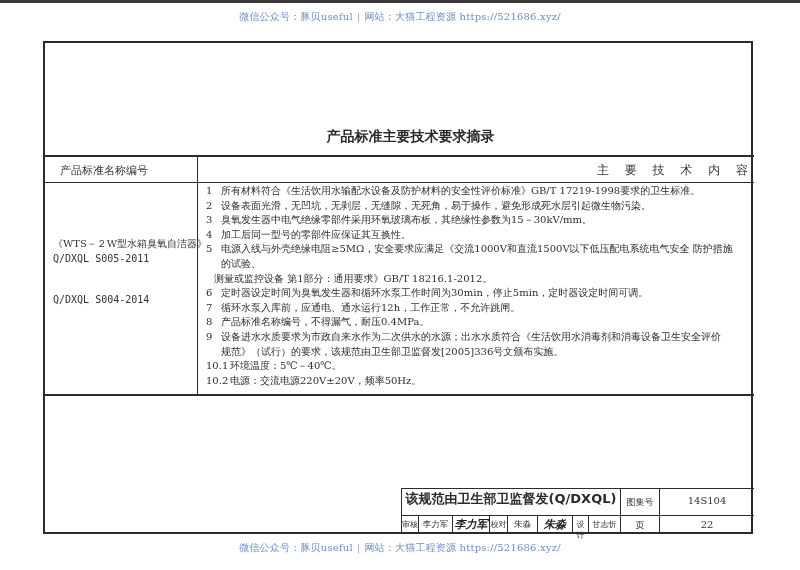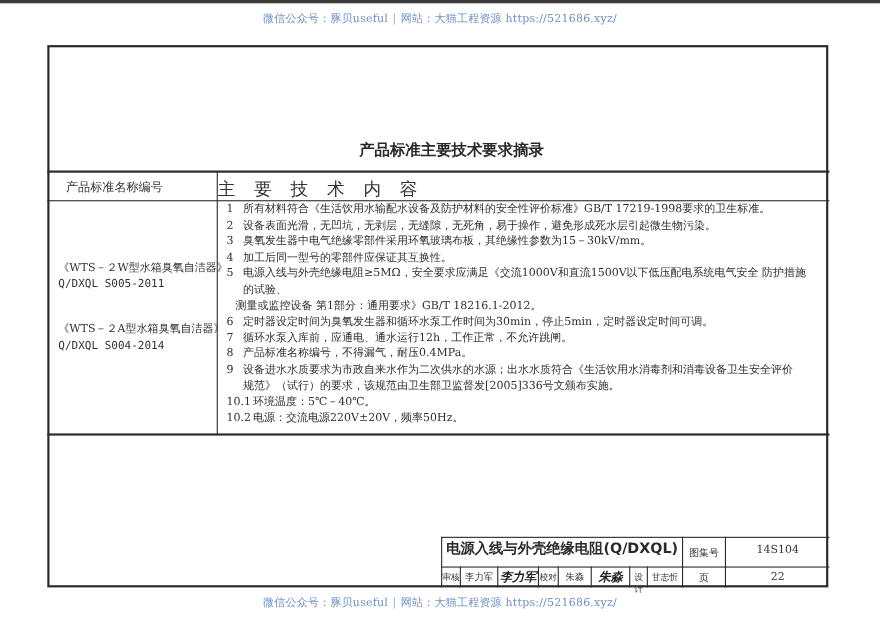--- a/index.html
+++ b/index.html
@@ -30,22 +30,22 @@
     font-family: "DejaVu Sans", "Liberation Sans", sans-serif;
     margin-left: 12px;
   }
   .hline { position: absolute; background: #2b2b2b; }
   .vline { position: absolute; background: #2b2b2b; }
 
   .col-head-left {
     position: absolute; left: 60px; top: 163px; font-size: 11px; color: #333;
   }
   .col-head-right {
-    position: absolute; left: 198px; width: 556px; top: 162px; text-align: left;
-    font-size: 16px; letter-spacing: 6px; color: #333;
+    position: absolute; left: 198px; width: 556px; top: 162px; text-align: right;
+    font-size: 12px; letter-spacing: 6px; color: #333;
   }
 
   .product {
     position: absolute; left: 53px; font-size: 10px; line-height: 15px; color: #333;
   }
   .product .code { font-family: "DejaVu Sans Mono", "Liberation Mono", monospace; font-size: 10px; }
 
   .content {
     position: absolute; left: 206px; top: 184px; width: 545px;
     font-size: 10px; line-height: 14.6px; color: #2e2e2e;
@@ -81,21 +81,20 @@
 <div class="vline" style="left:197px; top:156px; width:1px; height:239px;"></div>
 
 <div class="col-head-left">产品标准名称编号</div>
 <div class="col-head-right">主 要 技 术 内 容</div>
 
 <div class="product" style="top:236px;">
   <div>《WTS－２W型水箱臭氧自洁器》</div>
   <div class="code">Q/DXQL S005-2011</div>
 </div>
 <div class="product" style="top:292px;">
-  <div>《WTS－２A型水箱臭氧自洁器》</div>
   <div class="code">Q/DXQL S004-2014</div>
 </div>
 
 <div class="content">
   <div class="row"><span class="num">1</span><span>所有材料符合《生活饮用水输配水设备及防护材料的安全性评价标准》GB/T 17219-1998要求的卫生标准。</span></div>
   <div class="row"><span class="num">2</span><span>设备表面光滑，无凹坑，无剥层，无缝隙，无死角，易于操作，避免形成死水层引起微生物污染。</span></div>
   <div class="row"><span class="num">3</span><span>臭氧发生器中电气绝缘零部件采用环氧玻璃布板，其绝缘性参数为15－30kV/mm。</span></div>
   <div class="row"><span class="num">4</span><span>加工后同一型号的零部件应保证其互换性。</span></div>
   <div class="row"><span class="num">5</span><span>电源入线与外壳绝缘电阻≥5MΩ，安全要求应满足《交流1000V和直流1500V以下低压配电系统电气安全 防护措施</span></div>
   <div class="row indent"><span>的试验、</span></div>
@@ -117,21 +116,21 @@
   <div class="vline" style="left:659px; top:488px; width:1px; height:46px;"></div>
 
   <div class="vline" style="left:418px; top:515px; width:1px; height:19px;"></div>
   <div class="vline" style="left:452px; top:515px; width:1px; height:19px;"></div>
   <div class="vline" style="left:489px; top:515px; width:1px; height:19px;"></div>
   <div class="vline" style="left:507px; top:515px; width:1px; height:19px;"></div>
   <div class="vline" style="left:537px; top:515px; width:1px; height:19px;"></div>
   <div class="vline" style="left:572px; top:515px; width:1px; height:19px;"></div>
   <div class="vline" style="left:588px; top:515px; width:1px; height:19px;"></div>
 
-  <div class="tb-title">电源入线与外壳绝缘电阻(Q/DXQL)</div>
+  <div class="tb-title">该规范由卫生部卫监督发(Q/DXQL)</div>
   <div class="tb" style="left:621px; top:496px; width:38px; font-size:9px;">图集号</div>
   <div class="tb" style="left:660px; top:495px; width:94px;">14S104</div>
 
   <div class="tb" style="left:402px; top:519px; width:16px; font-size:8px;">审核</div>
   <div class="tb" style="left:419px; top:519px; width:33px; font-size:8.5px;">李力军</div>
   <div class="tb sign" style="left:453px; top:517px; width:36px; font-size:11px;">李力军</div>
   <div class="tb" style="left:490px; top:519px; width:17px; font-size:8px;">校对</div>
   <div class="tb" style="left:508px; top:519px; width:29px; font-size:8.5px;">朱淼</div>
   <div class="tb sign" style="left:538px; top:517px; width:34px; font-size:11px;">朱淼</div>
   <div class="tb" style="left:573px; top:519px; width:15px; font-size:8px;">设计</div>

